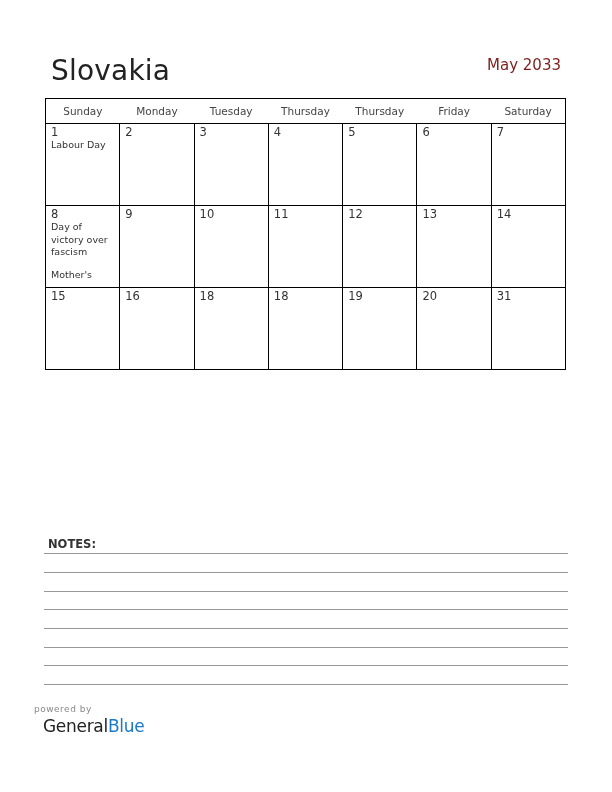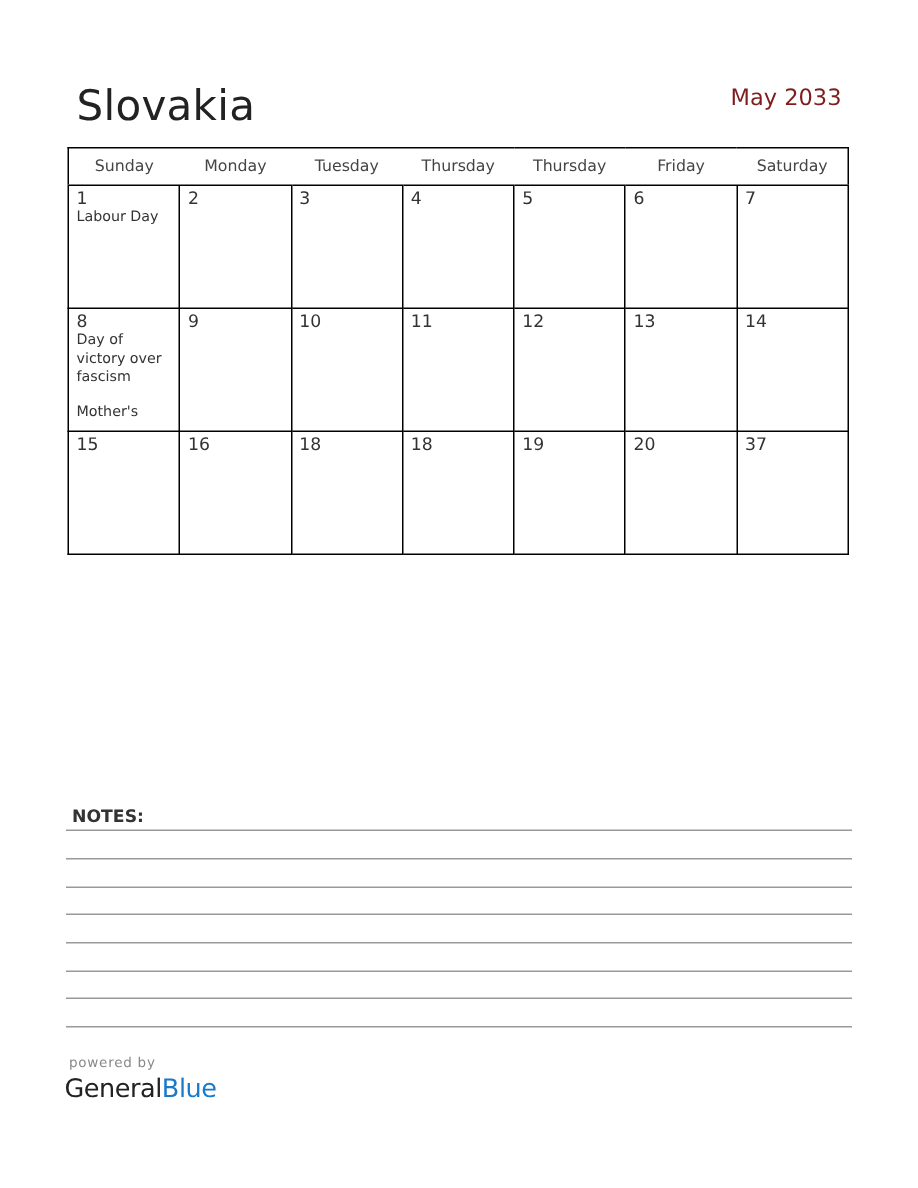--- a/index.html
+++ b/index.html
@@ -8,21 +8,21 @@
   .month{position:absolute;right:51px;top:56px;font-size:15px;color:#7f1d1d;}
   table.cal{position:absolute;left:45px;top:98px;width:521px;border-collapse:collapse;table-layout:fixed;}
   table.cal th{height:24px;border-bottom:1px solid #000;font-weight:normal;font-size:10.5px;color:#444;padding:0;}
   table.cal td{height:77px;border:1px solid #000;vertical-align:top;padding:2px 5px;font-size:11px;overflow:hidden;}
   table.cal{border:1px solid #000;}
   .dnum{display:block;font-size:11.5px;color:#333;line-height:13px;}
   .hol{display:block;font-size:9.5px;color:#333;line-height:12.5px;}
   .gap{height:10px;}
   .notes-label{position:absolute;left:48px;top:537px;font-size:11.5px;color:#333;font-weight:bold;}
   .nline{position:absolute;left:44px;width:524px;height:0;border-top:1px solid #999;}
-  .pw{position:absolute;left:46px;top:704px;font-size:9px;color:#888;letter-spacing:0.5px;}
+  .pw{position:absolute;left:34px;top:704px;font-size:9px;color:#888;letter-spacing:0.5px;}
   .brand{position:absolute;left:43px;top:716px;font-size:17px;color:#222;letter-spacing:-0.3px;}
   .brand .blue{color:#1a79c9;}
 </style>
 </head>
 <body>
 
 <div class="country">Slovakia</div>
 <div class="month">May 2033</div>
 
 <table class="cal">
@@ -101,21 +101,21 @@
         <td>
           <span class="dnum">18</span>
         </td>
         <td>
           <span class="dnum">19</span>
         </td>
         <td>
           <span class="dnum">20</span>
         </td>
         <td>
-          <span class="dnum">37</span>
+          <span class="dnum">31</span>
         </td>
       </tr>
     </tbody>
 </table>
 
 <div class="notes-label">NOTES:</div>
 <div id="notes-lines">
     <div class="nline" style="top: 553px;"></div>
     <div class="nline" style="top: 572px;"></div>
     <div class="nline" style="top: 591px;"></div>

